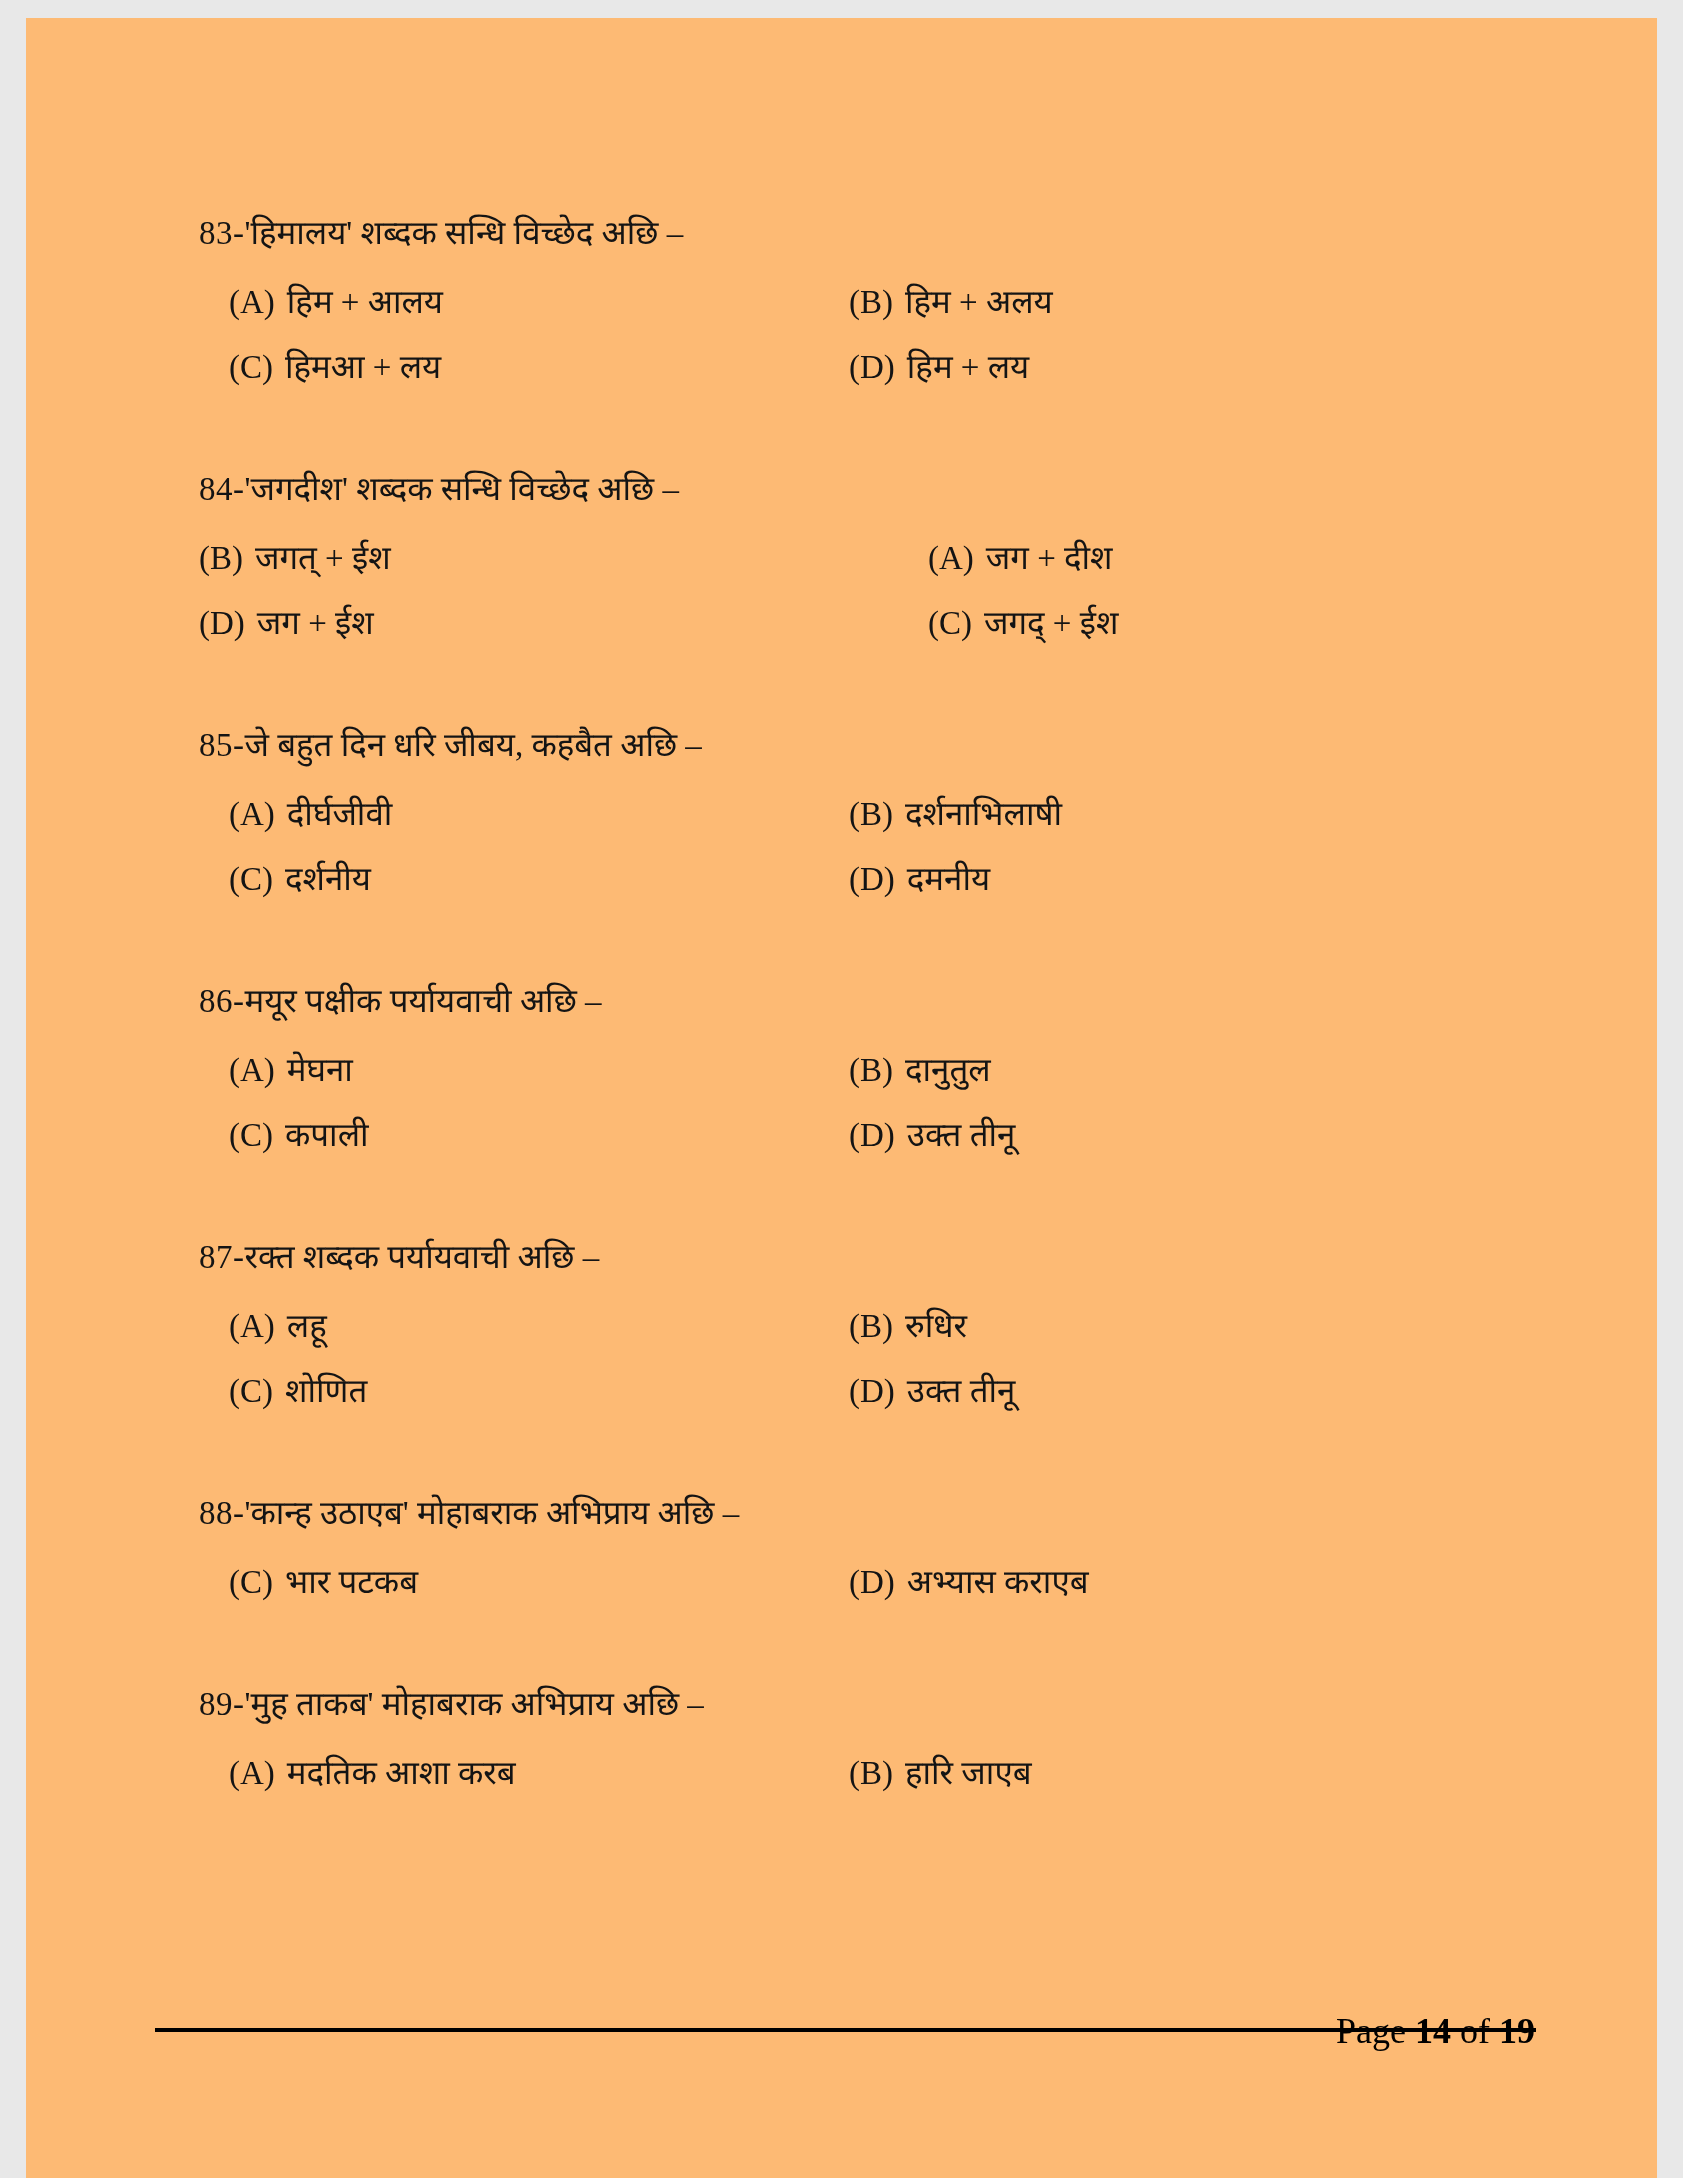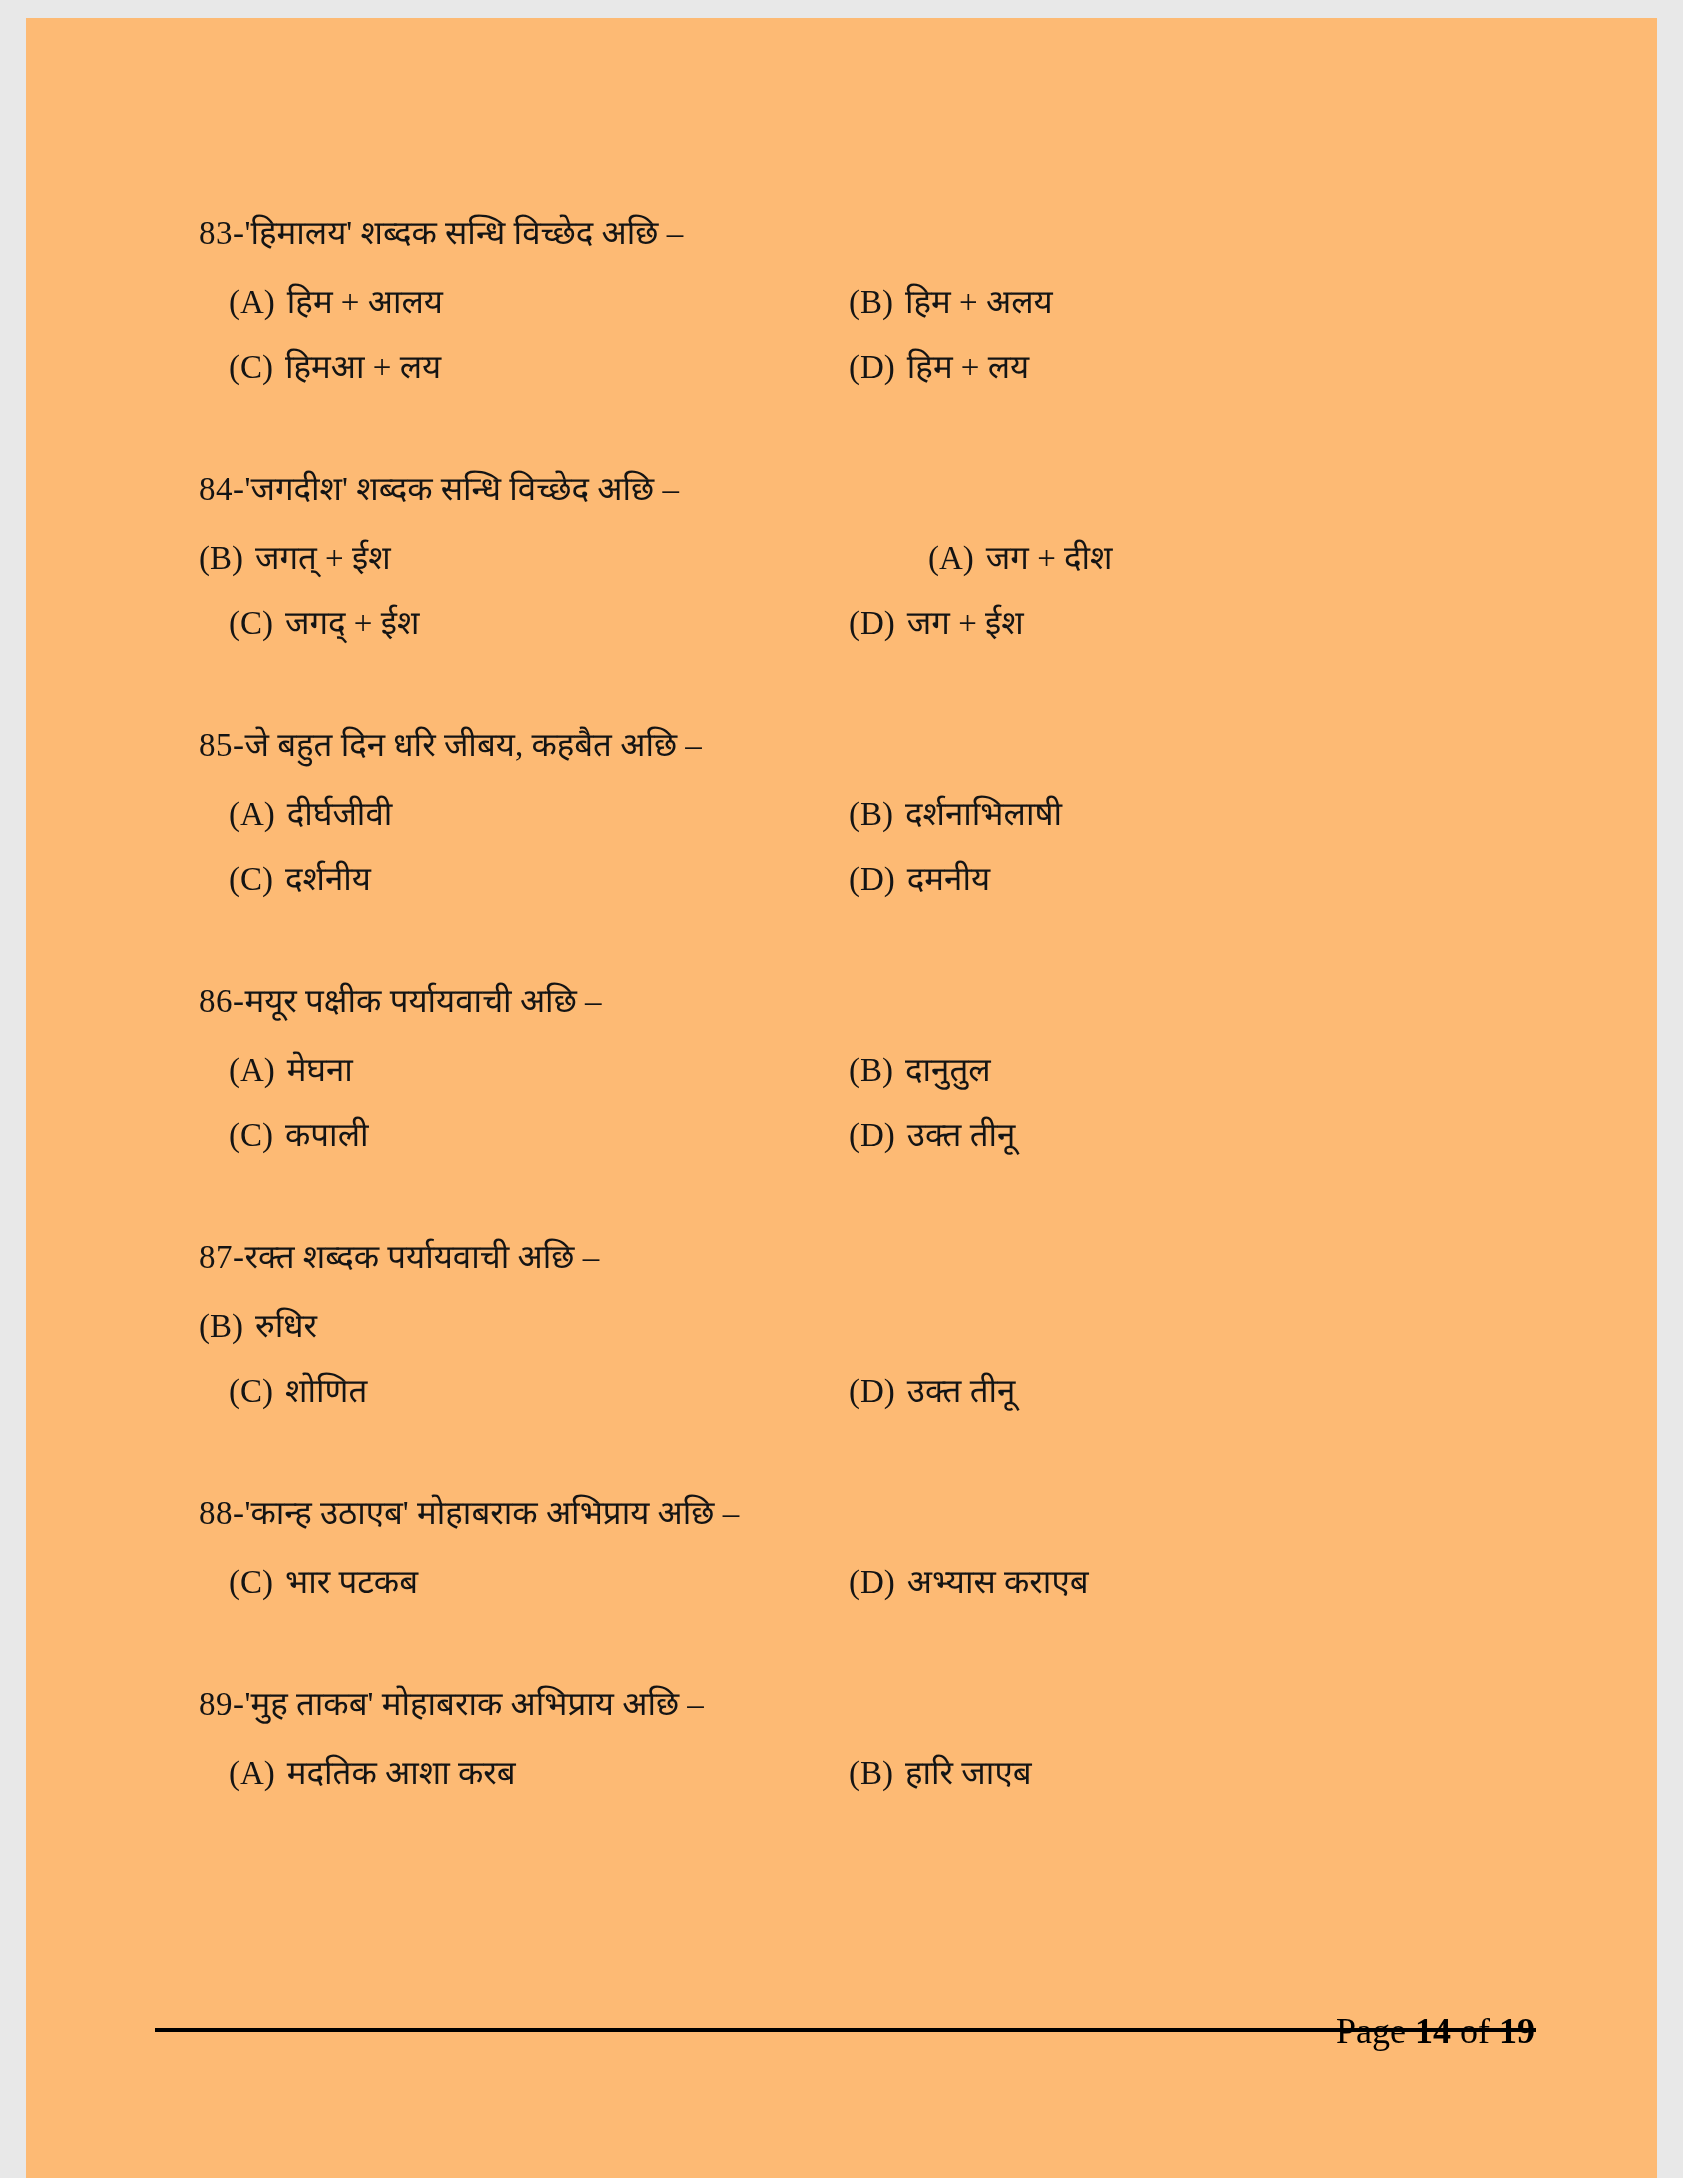--- a/index.html
+++ b/index.html
@@ -79,22 +79,22 @@
       </div>
     </div>
 
     <div class="question">
       <div class="q-line"><span class="q-number">84-</span><span>'जगदीश' शब्दक सन्धि विच्छेद अछि –</span></div>
       <div class="opt-row">
         <div class="opt opt-right"><span>(B)</span><span class="opt-text">जगत् + ईश</span></div>
         <div class="opt opt-left"><span>(A)</span><span class="opt-text">जग + दीश</span></div>
       </div>
       <div class="opt-row">
+        <div class="opt opt-right"><span>(D)</span><span class="opt-text">जग + ईश</span></div>
         <div class="opt opt-left"><span>(C)</span><span class="opt-text">जगद् + ईश</span></div>
-        <div class="opt opt-right"><span>(D)</span><span class="opt-text">जग + ईश</span></div>
       </div>
     </div>
 
     <div class="question">
       <div class="q-line"><span class="q-number">85-</span><span>जे बहुत दिन धरि जीबय, कहबैत अछि –</span></div>
       <div class="opt-row">
         <div class="opt opt-left"><span>(A)</span><span class="opt-text">दीर्घजीवी</span></div>
         <div class="opt opt-right"><span>(B)</span><span class="opt-text">दर्शनाभिलाषी</span></div>
       </div>
       <div class="opt-row">
@@ -111,20 +111,21 @@
       </div>
       <div class="opt-row">
         <div class="opt opt-left"><span>(C)</span><span class="opt-text">कपाली</span></div>
         <div class="opt opt-right"><span>(D)</span><span class="opt-text">उक्त तीनू</span></div>
       </div>
     </div>
 
     <div class="question">
       <div class="q-line"><span class="q-number">87-</span><span>रक्त शब्दक पर्यायवाची अछि –</span></div>
       <div class="opt-row">
+        <div class="opt opt-left"><span>(A)</span><span class="opt-text">लहू</span></div>
         <div class="opt opt-right"><span>(B)</span><span class="opt-text">रुधिर</span></div>
       </div>
       <div class="opt-row">
         <div class="opt opt-left"><span>(C)</span><span class="opt-text">शोणित</span></div>
         <div class="opt opt-right"><span>(D)</span><span class="opt-text">उक्त तीनू</span></div>
       </div>
     </div>
 
     <div class="question">
       <div class="q-line"><span class="q-number">88-</span><span>'कान्ह उठाएब' मोहाबराक अभिप्राय अछि –</span></div>

